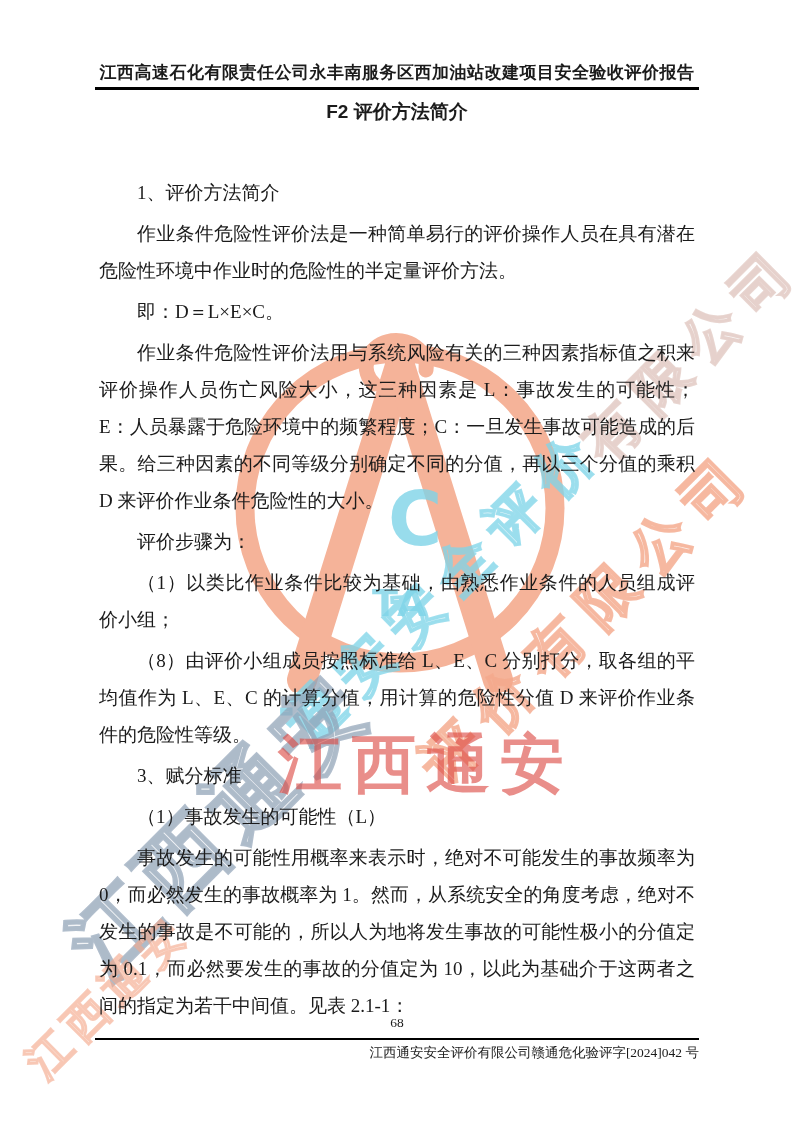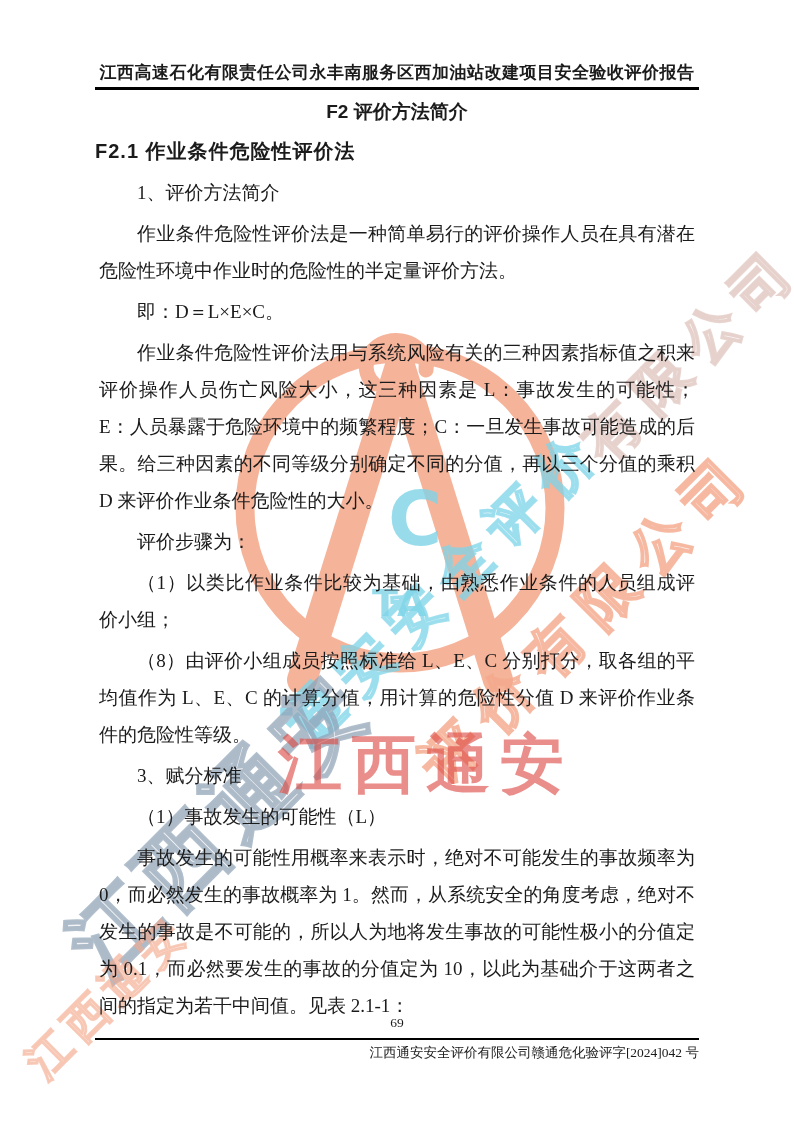--- a/index.html
+++ b/index.html
@@ -74,35 +74,34 @@
     <div class="wm-diag wm-d3">有限公司</div>
     <div class="wm-diag wm-d4">江西通安</div>
     <div class="wm-diag wm-d5">江西通安</div>
     <div class="wm-red">江西通安</div>
   </div>
 
   <div class="fg header-text">江西高速石化有限责任公司永丰南服务区西加油站改建项目安全验收评价报告</div>
   <div class="fg header-rule"></div>
 
   <h1 class="fg doc-title">F2 评价方法简介</h1>
-  <h2 class="fg section-heading">F2.1 作业条件危险性评价法</h2>
 
   <div class="fg body-text">
     <p>1、评价方法简介</p>
     <p>作业条件危险性评价法是一种简单易行的评价操作人员在具有潜在危险性环境中作业时的危险性的半定量评价方法。</p>
     <p>即：D＝L×E×C。</p>
     <p>作业条件危险性评价法用与系统风险有关的三种因素指标值之积来评价操作人员伤亡风险大小，这三种因素是 L：事故发生的可能性；E：人员暴露于危险环境中的频繁程度；C：一旦发生事故可能造成的后果。给三种因素的不同等级分别确定不同的分值，再以三个分值的乘积 D 来评价作业条件危险性的大小。</p>
     <p>评价步骤为：</p>
     <p>（1）以类比作业条件比较为基础，由熟悉作业条件的人员组成评价小组；</p>
     <p>（8）由评价小组成员按照标准给 L、E、C 分别打分，取各组的平均值作为 L、E、C 的计算分值，用计算的危险性分值 D 来评价作业条件的危险性等级。</p>
     <p>3、赋分标准</p>
     <p>（1）事故发生的可能性（L）</p>
     <p>事故发生的可能性用概率来表示时，绝对不可能发生的事故频率为 0，而必然发生的事故概率为 1。然而，从系统安全的角度考虑，绝对不发生的事故是不可能的，所以人为地将发生事故的可能性极小的分值定为 0.1，而必然要发生的事故的分值定为 10，以此为基础介于这两者之间的指定为若干中间值。见表 2.1-1：</p>
   </div>
 
-  <div class="fg page-number">69</div>
+  <div class="fg page-number">68</div>
   <div class="fg footer-rule"></div>
   <div class="fg footer">
     <span>江西通安安全评价有限公司</span>
     <span>赣通危化验评字[2024]042 号</span>
   </div>
 
 </div>
 
 </body></html>

